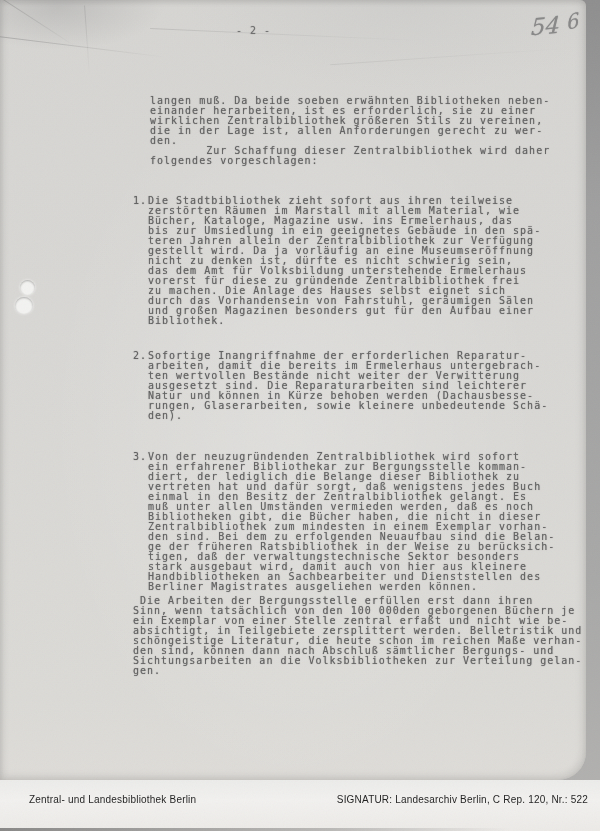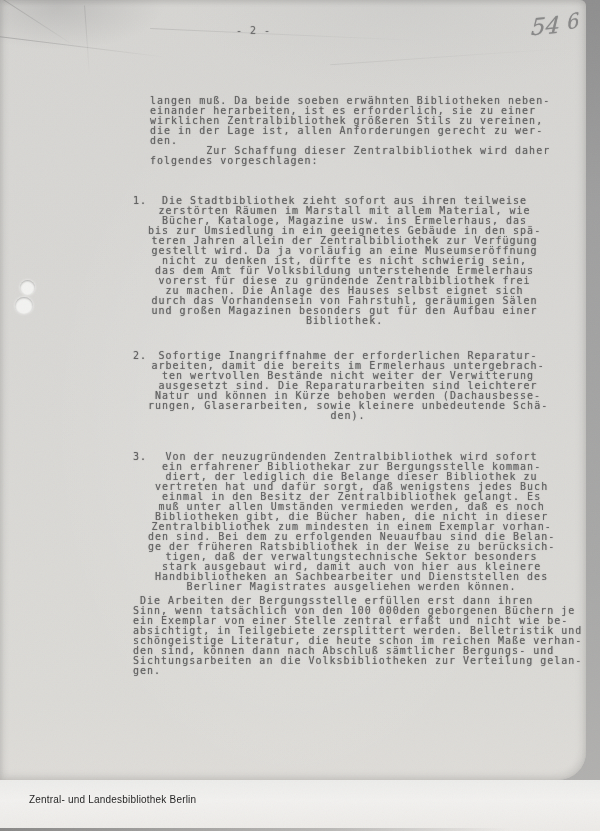--- a/index.html
+++ b/index.html
@@ -33,21 +33,21 @@
   
   .typed{
     position:absolute;white-space:pre;
     font-family:"DejaVu Sans Mono",monospace;
     font-size:10px;line-height:10px;letter-spacing:1px;
     color:#616161;text-shadow:0 0 1px rgba(95,95,95,.7);
   }
   .pageno{left:236px;top:26px;color:#6e6e6e;}
   .intro{left:150px;top:96px;}
   .num{left:133px;}
-  .itxt{left:148px;text-align:center;}
+  .itxt{left:148px;}
   .t1{top:196px;}.t2{top:351px;}.t3{top:452px;}
   .closing{left:133px;top:596px;}
   
   .hand{
     position:absolute;font-family:"DejaVu Serif",serif;font-style:italic;
     color:#878787;text-shadow:0 0 1px rgba(130,130,130,.6);
   }
   .hand54{left:531px;top:13px;font-size:23px;transform:rotate(-5deg) skewX(-8deg);}
   .hand6{left:567px;top:9px;font-size:20px;transform:rotate(-14deg) skewX(-10deg);}
   
@@ -140,20 +140,21 @@
 schöngeistige Literatur, die heute schon im reichen Maße verhan-
 den sind, können dann nach Abschluß sämtlicher Bergungs- und
 Sichtungsarbeiten an die Volksbibliotheken zur Verteilung gelan-
 gen.</div>
   </div>
 
   <div class="footer-band">
     <div class="f-left f-text">
       <div>Zentral- und Landesbibliothek Berlin</div>
     </div>
+    <div class="f-right f-text">SIGNATUR: Landesarchiv Berlin, C Rep. 120, Nr.: 522</div>
   </div>
 
   <div class="bottom-edge"></div>
 
   <svg class="noise" xmlns="http://www.w3.org/2000/svg">
     <filter id="n">
         <feTurbulence type="fractalNoise" baseFrequency="0.9" numOctaves="2" stitchTiles="stitch"></feTurbulence>
       </filter>
     <rect width="600" height="831" filter="url(#n)"></rect>
   </svg>

